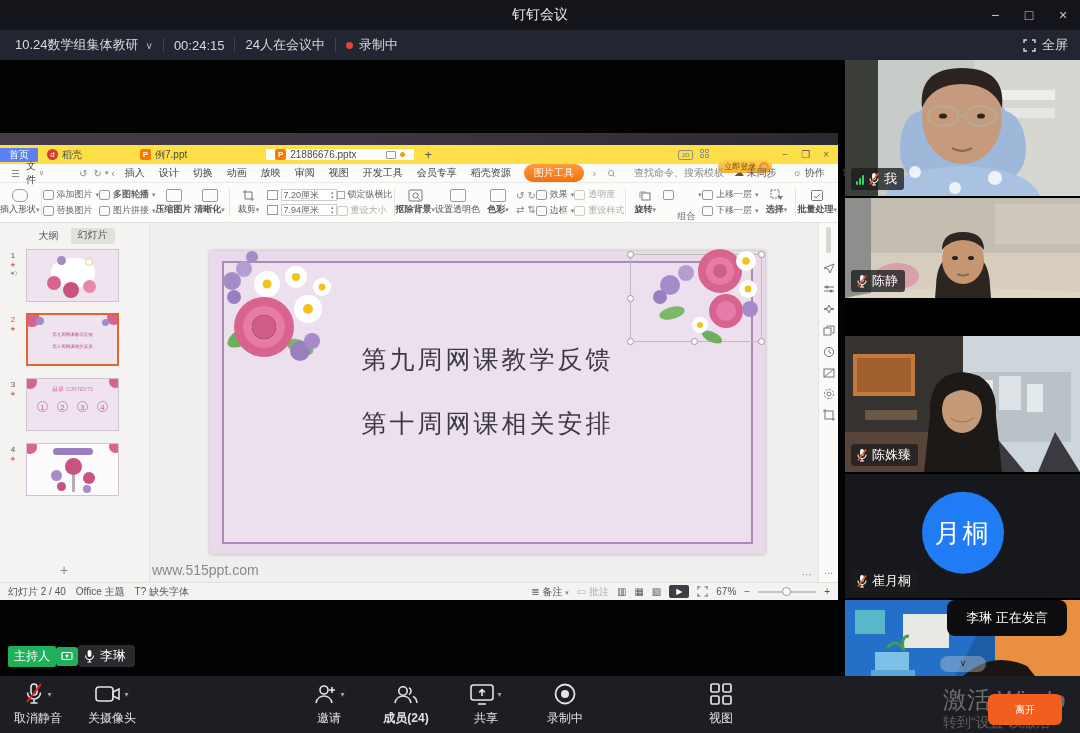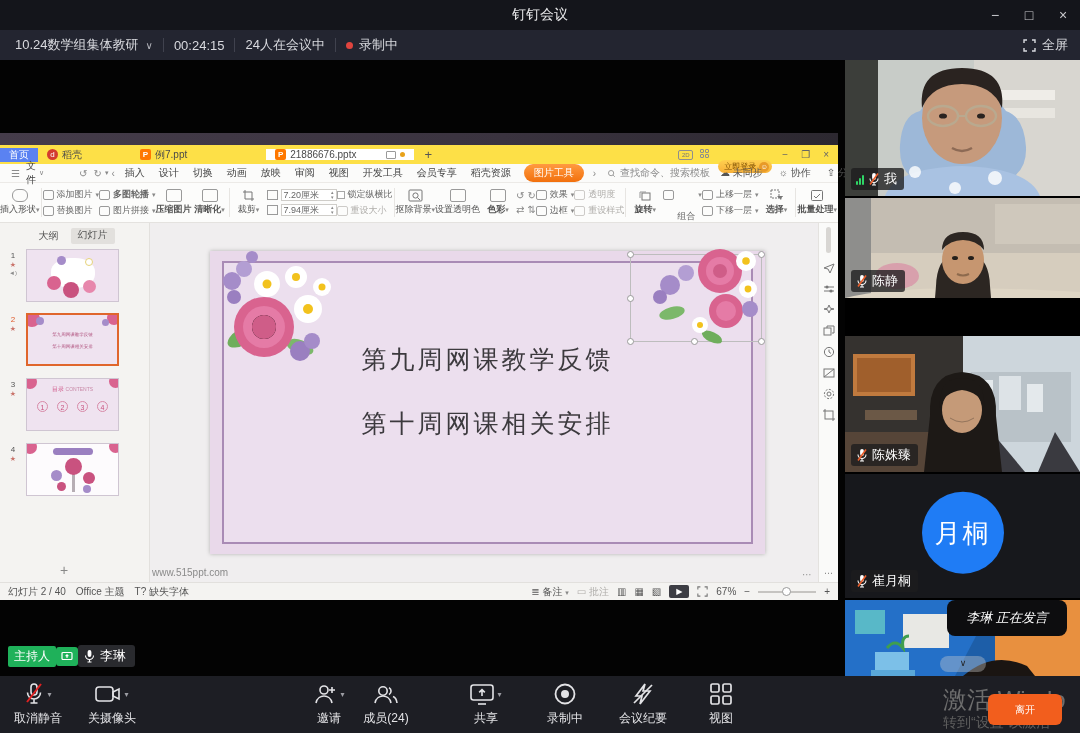--- a/index.html
+++ b/index.html
@@ -45,21 +45,21 @@
   #login-pill .av { width:10px; height:10px; border-radius:50%; background:#e89a28; color:#fff; font-size:7px; text-align:center; line-height:10px; }
   .wps-ctl { font-size:10px; color:#666; padding:0 3px; }
 
   
   #wps-menubar { left:0; top:19px; width:838px; height:19px; background:#fbfbfa; display:flex; align-items:center; font-size:10px; color:#444; border-bottom:1px solid #eceae7; }
   #wps-menubar .mitem { padding:0 7px; white-space:nowrap; }
   #file-menu { display:flex; align-items:center; gap:3px; padding:0 8px; }
   .qicon { color:#8b8b8b; font-size:10px; padding:0 3px; }
   .qsvg { display:inline-block; vertical-align:middle; margin:0 3px; }
   #pic-tools-pill { background:linear-gradient(180deg,#ff9a40,#f2700d); color:#fff; border-radius:9px; padding:2px 10px; font-size:10px; margin:0 6px; white-space:nowrap; }
-  #wps-search { display:flex; align-items:center; gap:4px; color:#8a8a8a; white-space:nowrap; margin:0 8px;justify-content:center; }
+  #wps-search { display:flex; align-items:center; gap:18px; color:#8a8a8a; white-space:nowrap; margin:0 8px;justify-content:center; }
   .mb-right { display:flex; align-items:center; gap:16px; margin-left:2px; white-space:nowrap; color:#555; }
 
   
   #wps-ribbon { left:0; top:38px; width:838px; height:40px; background:#fcfcfb; border-bottom:1px solid #e4e2df; display:flex; align-items:stretch; overflow:hidden; }
   .rsep { width:1px; background:#e7e5e2; margin:5px 1px; }
   .rbig { display:flex; flex-direction:column; align-items:center; justify-content:center; gap:1px; font-size:9px; color:#555; min-width:36px; text-align:center; }
   .rcol { display:flex; flex-direction:column; justify-content:center; gap:3px; font-size:9px; color:#666; }
   .rrow { display:flex; align-items:center; gap:3px; white-space:nowrap; }
   .rico { display:inline-block; width:11px; height:10px; border:1px solid #9a9a9a; border-radius:2px; }
   .rico.lg { width:16px; height:13px; }
@@ -89,21 +89,21 @@
   .t3-steps { position:absolute; top:22px; left:10px; right:10px; display:flex; justify-content:space-between; }
   .t3-steps b { width:11px; height:11px; border:1px solid #d88aa8; border-radius:50%; color:#c9527f; font-size:7px; font-weight:normal; text-align:center; line-height:11px; }
   #add-slide { position:absolute; left:60px; bottom:4px; color:#888; font-size:14px; }
 
   #canvas { flex:1; background:#f0eeef; position:relative; overflow:hidden; }
   #slide { position:absolute; left:60px; top:28px; width:555px; height:303px; background:#e9d9ea; box-shadow:0 0 4px rgba(0,0,0,.25); }
   #slide-frame { position:absolute; left:12px; top:10px; right:12px; bottom:10px; border:2px solid #a98bb5; background:#ecdfee; }
   .slide-title { position:absolute; left:0; width:555px; text-align:center; font-size:25px; letter-spacing:3px; color:#3c3a3e; font-weight:500; }
   #sel-box { position:absolute; left:420px; top:3px; width:132px; height:88px; border:1px solid #bdbdbd; }
   .hdl { position:absolute; width:7px; height:7px; border:1px solid #9a9a9a; border-radius:50%; background:#fff; }
-  #slide-watermark { position:absolute; left:2px; bottom:4px; font-size:10px; color:#8a8a8a; }
+  #slide-watermark { position:absolute; left:2px; bottom:4px; font-size:14px; color:#8a8a8a; }
   #canvas-dots { position:absolute; right:6px; bottom:2px; color:#999; font-size:10px; }
 
   #right-rail { width:20px; background:#fafaf9; border-left:1px solid #e4e2df; display:flex; flex-direction:column; align-items:center; padding-top:4px; gap:9px; }
   #right-rail .rail-sb { width:5px; height:26px; background:#d8d6d3; border-radius:3px; }
   .rail-ic { width:12px; height:12px; color:#777; }
   #rail-more { margin-top:auto; margin-bottom:4px; color:#888; font-size:9px; }
 
   
   #wps-status { left:0; top:437px; width:838px; height:18px; background:#f4f3f1; border-top:1px solid #e2e0dd; display:flex; align-items:center; font-size:10px; color:#555; padding:0 8px; gap:10px; }
   #wps-status .grow { flex:1; }
@@ -118,21 +118,21 @@
   #share-badge { width:22px; height:19px; background:#1fb15a; border-radius:3px; display:flex; align-items:center; justify-content:center; }
   #speaker-pill { background:rgba(45,46,50,.92); border-radius:3px; display:flex; align-items:center; gap:5px; padding:2px 9px 2px 6px; color:#fff; font-size:13px; }
 
   
   #sidebar { left:845px; top:60px; width:235px; height:616px; background:#000; }
   .tile { position:absolute; left:0; width:235px; overflow:hidden; }
   .name-pill { position:absolute; left:6px; bottom:6px; background:rgba(28,28,30,.78); border-radius:3px; display:flex; align-items:center; gap:4px; padding:2px 7px 2px 5px; color:#fff; font-size:13px; }
   .sigbars { display:flex; align-items:flex-end; gap:1px; height:11px; }
   .sigbars i { width:2px; background:#2fd566; border-radius:1px; }
   #avatar-circle { position:absolute; left:50%; top:50%; transform:translate(-50%,-54%); width:82px; height:82px; border-radius:50%; background:#1f7cf5; color:#fff; font-size:26px; display:flex; align-items:center; justify-content:center; letter-spacing:2px; }
-  #toast { position:absolute; left:102px; top:540px; width:120px; height:36px; background:#0d0d0f; border-radius:8px; color:#fff; font-size:13px; display:flex; align-items:center; justify-content:center; white-space:nowrap;font-style:italic; }
+  #toast { position:absolute; left:102px; top:540px; width:120px; height:36px; background:#0d0d0f; border-radius:8px; color:#fff; font-size:13px; display:flex; align-items:center; justify-content:center; white-space:nowrap; }
   #collapse-btn { position:absolute; left:95px; top:596px; width:46px; height:16px; background:rgba(205,205,205,.38); border-radius:8px; color:#222; font-size:9px; text-align:center; line-height:15px; }
 
   
   #bottombar { left:0; top:676px; width:1080px; height:57px; background:#1d1e24; overflow:hidden; }
   .ctl { position:absolute; top:5px; width:76px; display:flex; flex-direction:column; align-items:center; gap:3px; color:#e3e3e6; font-size:12px; }
   .ctl .icw { height:26px; display:flex; align-items:center; gap:3px; }
   .caret { color:#9c9da3; font-size:8px; }
   #wm1 { position:absolute; left:943px; top:8px; font-size:24px; color:#6d6d6d; white-space:nowrap; }
   #wm2 { position:absolute; left:943px; top:38px; font-size:14px; color:#5e5e5e; white-space:nowrap; }
   #leave-btn { position:absolute; left:988px; top:18px; width:74px; height:31px; background:#f25e1d; border-radius:6px; color:#fff; font-size:10px; text-align:center; line-height:31px; }
@@ -331,21 +331,21 @@
               <span>重设大小</span>
             </span>
         </div>
         <div class="rsep"></div>
         <div class="rbig">
           <svg width="15" height="13" viewBox="0 0 15 13">
               <rect x="1" y="1" width="13" height="11" rx="1" fill="none" stroke="#777"></rect>
               <circle cx="7.5" cy="6.5" r="2.6" fill="none" stroke="#777"></circle>
               <path d="M9.5 8.5l2.5 2.5" stroke="#777"></path>
             </svg>
-          <span><b style="font-weight:400;">抠除背景</b><span class="rcaret">▾</span></span>
+          <span><b style="font-weight:700;">抠除背景</b><span class="rcaret">▾</span></span>
         </div>
         <div class="rbig">
           <span class="rico lg"></span>
             <span>设置透明色</span>
         </div>
         <div class="rbig">
           <span class="rico lg"></span>
           <span><b style="font-weight:600;">色彩</b><span class="rcaret">▾</span></span>
         </div>
         <div class="rcol" style="font-size:10px;color:#888;">
@@ -799,21 +799,21 @@
         <svg width="24" height="22" viewBox="0 0 24 22">
             <circle cx="11" cy="7" r="4" fill="none" stroke="#e3e3e6" stroke-width="1.6"></circle>
             <path d="M3 20c1-5 5-7 8-7s7 2 8 7" fill="none" stroke="#e3e3e6" stroke-width="1.6"></path>
             <path d="M19 4v6M16 7h6" stroke="#e3e3e6" stroke-width="1.6"></path>
           </svg>
         <span class="caret">▾</span>
       </span>
       <span>邀请</span>
     </div>
 
-    <div class="ctl" style="left:348px;">
+    <div class="ctl" style="left:368px;font-weight:bold;">
       <span class="icw">
         <svg width="26" height="22" viewBox="0 0 26 22">
             <circle cx="10" cy="8" r="4.2" fill="none" stroke="#e3e3e6" stroke-width="1.6"></circle>
             <path d="M2 20c1-5 5-7 8-7s7 2 8 7" fill="none" stroke="#e3e3e6" stroke-width="1.6"></path>
             <path d="M16 4.6a4 4 0 0 1 0 7M20 13.5c2.4 1 3.6 3 4 6.5" fill="none" stroke="#e3e3e6" stroke-width="1.6"></path>
           </svg>
       </span>
       <span>成员(24)</span>
     </div>
 
@@ -832,29 +832,20 @@
     <div class="ctl" style="left:527px;">
       <span class="icw">
         <svg width="24" height="24" viewBox="0 0 24 24">
             <circle cx="12" cy="12" r="9.5" fill="none" stroke="#e3e3e6" stroke-width="1.8"></circle>
             <circle cx="12" cy="12" r="4" fill="#e3e3e6"></circle>
           </svg>
       </span>
       <span>录制中</span>
     </div>
 
-    <div class="ctl" style="left:605px;">
-      <span class="icw">
-        <svg width="24" height="24" viewBox="0 0 24 24">
-            <path d="M14 2L5 14h6l-2 8 10-13h-7z" fill="none" stroke="#e3e3e6" stroke-width="1.7"></path>
-            <path d="M3 21L21 3" stroke="#e3e3e6" stroke-width="1.7"></path>
-          </svg>
-      </span>
-      <span>会议纪要</span>
-    </div>
 
     <div class="ctl" style="left:683px;">
       <span class="icw">
         <svg width="24" height="24" viewBox="0 0 24 24">
             <rect x="2" y="2" width="8" height="8" rx="1.5" fill="none" stroke="#e3e3e6" stroke-width="1.7"></rect>
             <rect x="14" y="2" width="8" height="8" rx="1.5" fill="none" stroke="#e3e3e6" stroke-width="1.7"></rect>
             <rect x="2" y="14" width="8" height="8" rx="1.5" fill="none" stroke="#e3e3e6" stroke-width="1.7"></rect>
             <rect x="14" y="14" width="8" height="8" rx="1.5" fill="none" stroke="#e3e3e6" stroke-width="1.7"></rect>
           </svg>
       </span>

